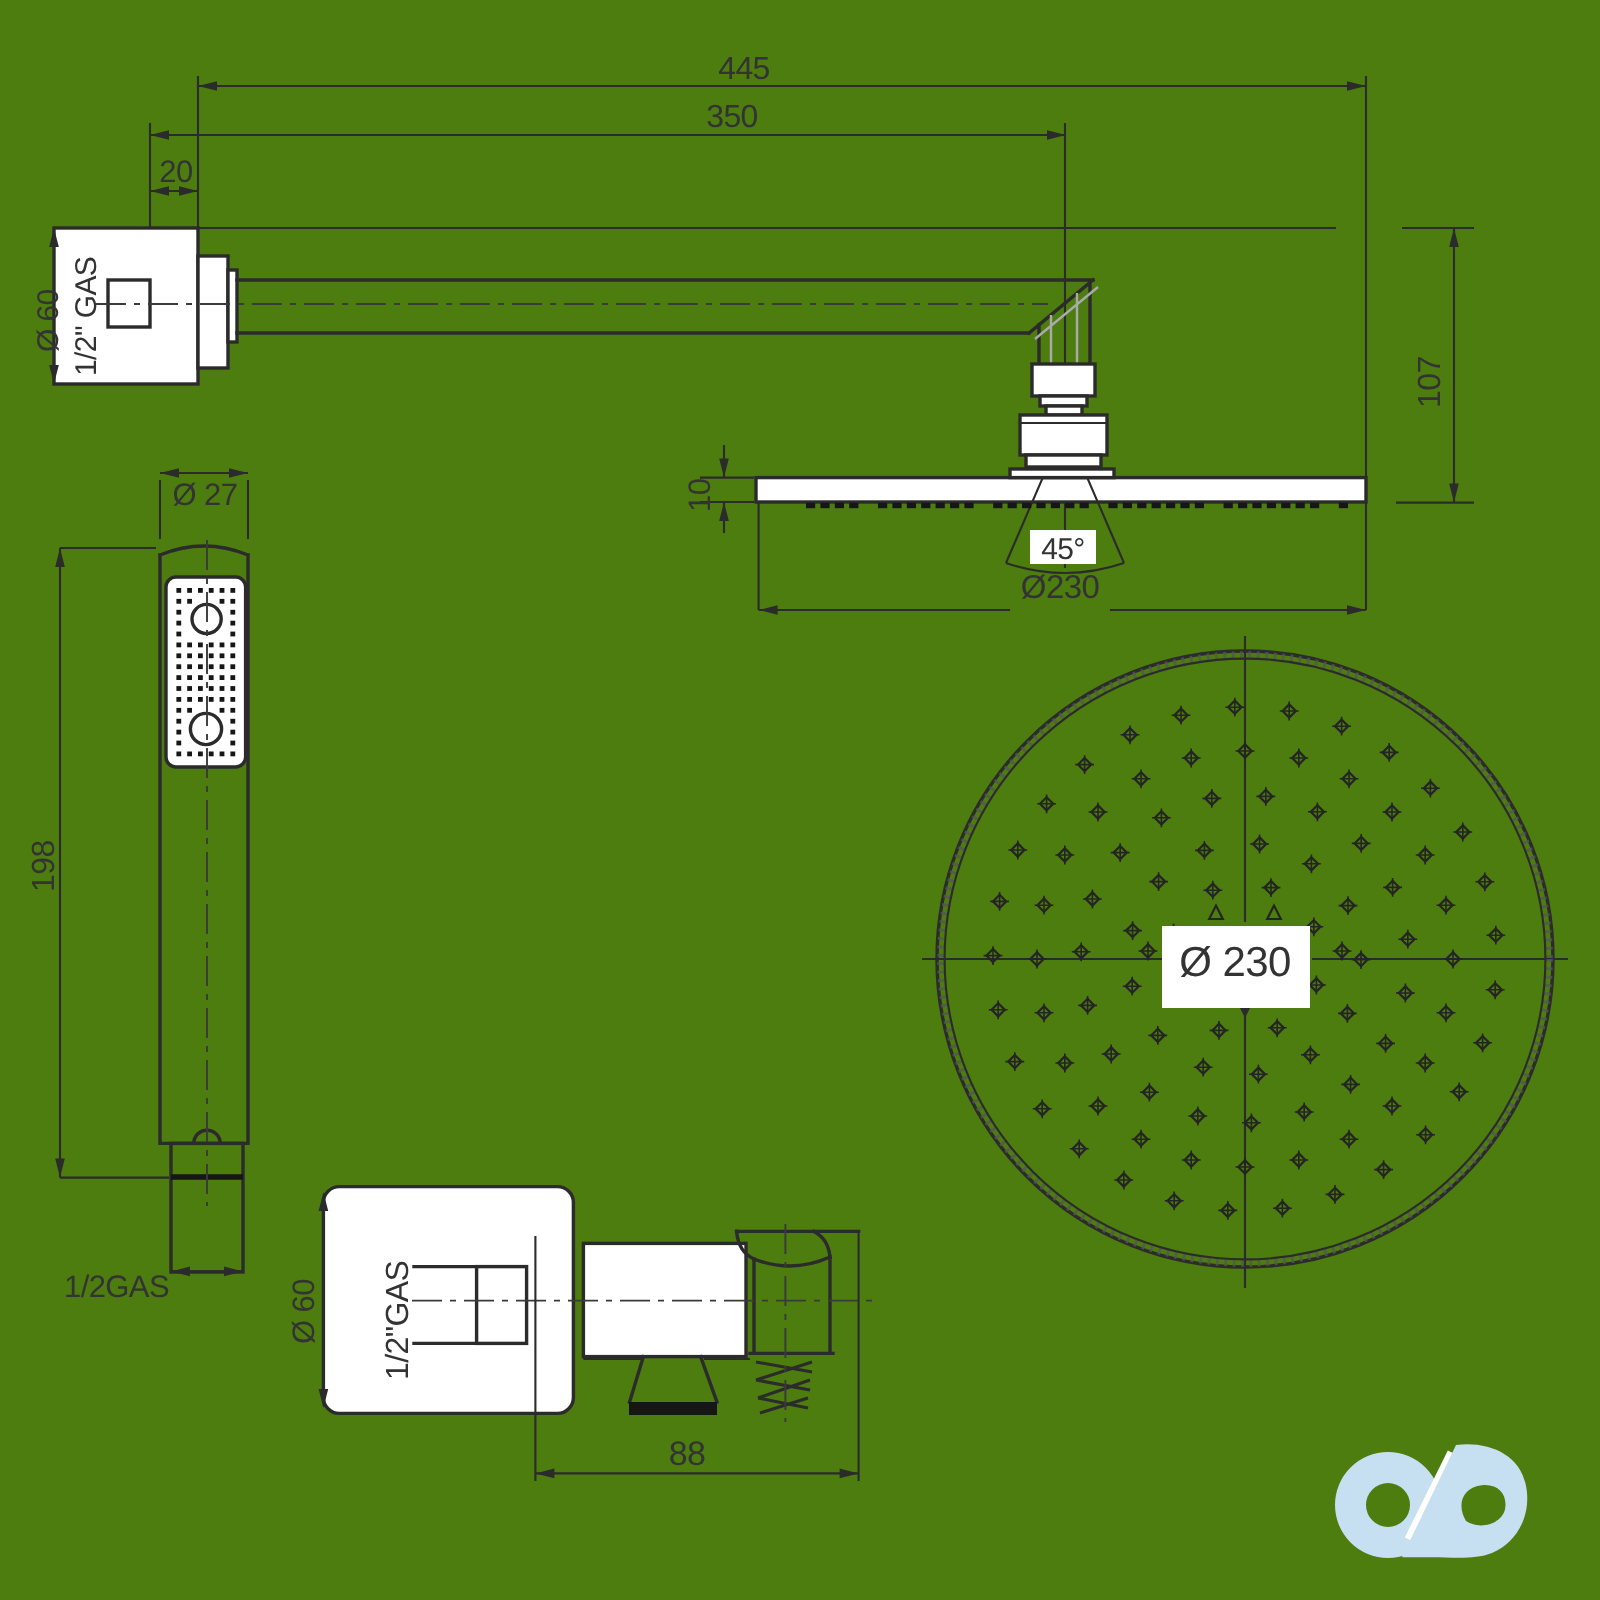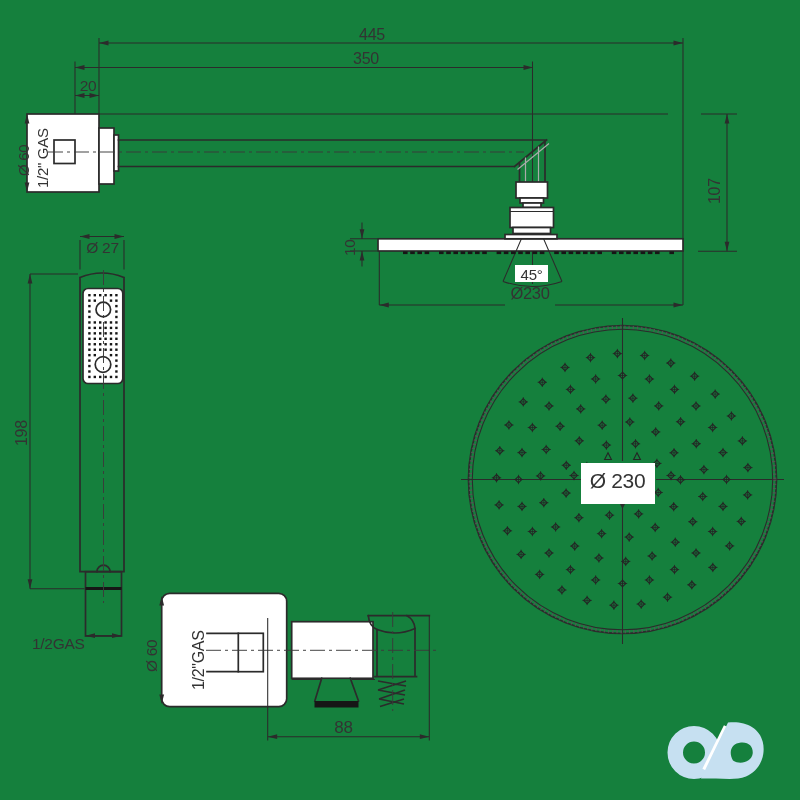--- a/index.html
+++ b/index.html
@@ -1,16 +1,16 @@
 <!DOCTYPE html>
 <html style="--line: #2b2b2b; --text: #333333; --background: #ffffff; --logo_blue: #c6e0f1;"><head>
 <meta charset="utf-8">
 <style>
   html,body{margin:0;padding:0;background:#fff;}
-  #stage{width:800px;height:800px;position:relative;background:#15803d;overflow:hidden;}
+  #stage{width:800px;height:800px;position:relative;background:#4d7c0f;overflow:hidden;}
   svg{position:absolute;left:0;top:0;}
   .t{font-family:"Liberation Sans",sans-serif;fill:#333;letter-spacing:-0.3px;}
   .s15{font-size:15px}.s155{font-size:15.5px}.s16{font-size:16px}.s165{font-size:16.5px}
   .s17{font-size:17px}.s21{font-size:21px}
   .mid{text-anchor:middle}
   .ln{stroke:#2b2b2b;stroke-width:1.7;fill:none;stroke-linecap:square}
   .lnf{stroke:#2b2b2b;stroke-width:1.7;fill:#fff}
   .ln15{stroke:#2b2b2b;stroke-width:1.5;fill:none}
   .thin{stroke:#2b2b2b;stroke-width:1.05;fill:none}
   .gray{stroke:#aaaaaa;stroke-width:1.2;fill:none}

